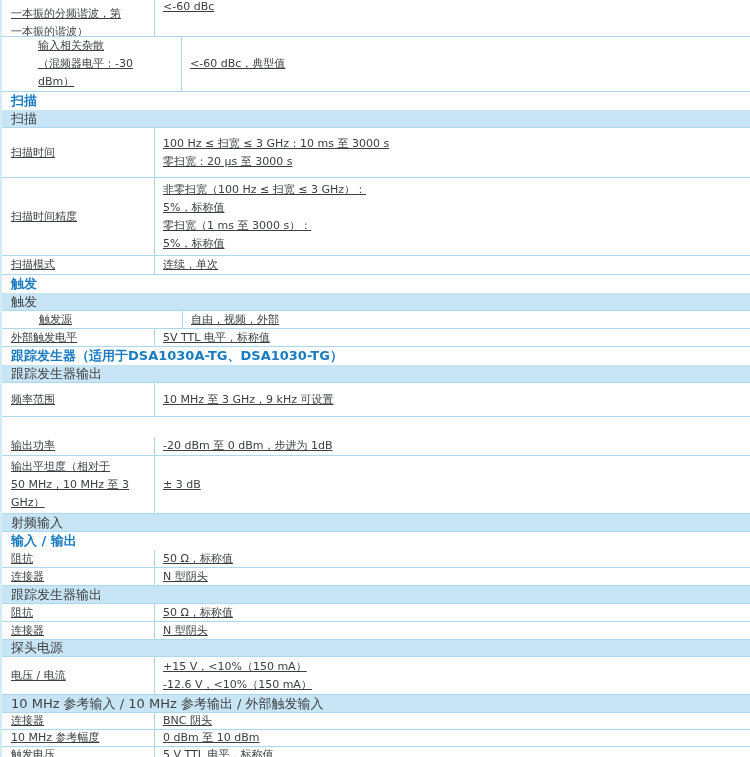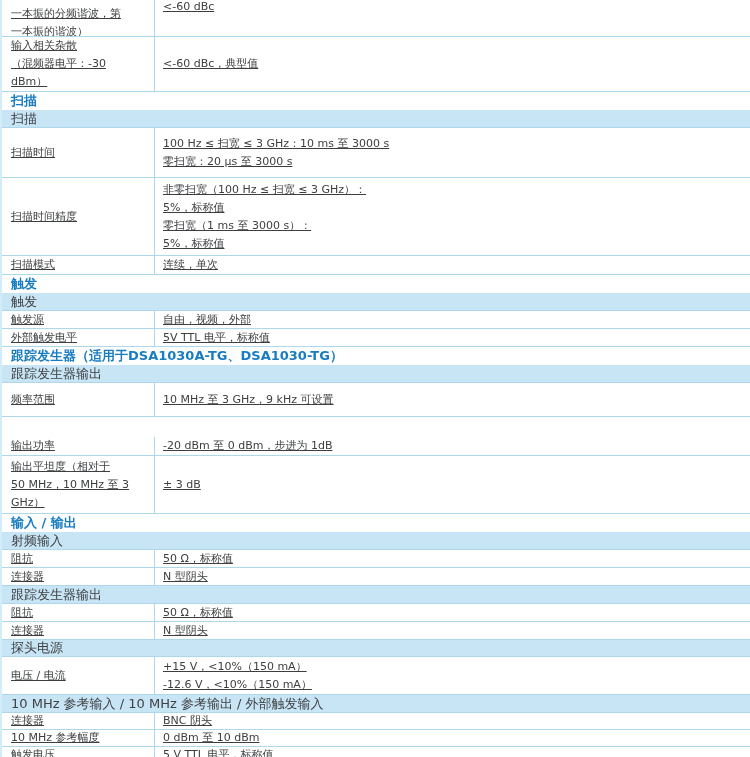--- a/index.html
+++ b/index.html
@@ -49,21 +49,21 @@
 <div class="spec-table">
     <div class="row data cut" style="height: 37px;">
     <div class="param-cell">
       <div class="cell-text">一本振的分频谐波，第
 一本振的谐波）</div>
     </div>
     <div class="value-cell">
       <div class="cell-text">&lt;-60 dBc</div>
     </div>
   </div>
-    <div class="row data" style="height: 55px;">
+    <div class="row data" style="height: 55px; padding-left: 27px;">
     <div class="param-cell">
       <div class="cell-text">输入相关杂散
 （混频器电平：-30
 dBm）</div>
     </div>
     <div class="value-cell">
       <div class="cell-text">&lt;-60 dBc，典型值</div>
     </div>
   </div>
     <div class="row section" style="height: 18px;">
@@ -99,21 +99,21 @@
     <div class="value-cell">
       <div class="cell-text">连续，单次</div>
     </div>
   </div>
     <div class="row section" style="height: 18px;">
     <div class="section-label">触发</div>
   </div>
     <div class="row subheader" style="height: 18px;">
     <div class="subheader-label">触发</div>
   </div>
-    <div class="row data" style="height: 18px;">
+    <div class="row data" style="height: 18px; padding-left: 28px;">
     <div class="param-cell">
       <div class="cell-text">触发源</div>
     </div>
     <div class="value-cell">
       <div class="cell-text">自由，视频，外部</div>
     </div>
   </div>
     <div class="row data" style="height: 18px; justify-content: center;">
     <div class="param-cell">
       <div class="cell-text">外部触发电平</div>
@@ -147,25 +147,25 @@
     <div class="row data" style="height: 58px;">
     <div class="param-cell">
       <div class="cell-text">输出平坦度（相对于
 50 MHz，10 MHz 至 3
 GHz）</div>
     </div>
     <div class="value-cell">
       <div class="cell-text">± 3 dB</div>
     </div>
   </div>
+    <div class="row subheader" style="height: 18px;">
+    <div class="subheader-label">射频输入</div>
+  </div>
     <div class="row section" style="height: 18px;">
     <div class="section-label">输入 / 输出</div>
-  </div>
-    <div class="row subheader" style="height: 18px;">
-    <div class="subheader-label">射频输入</div>
   </div>
     <div class="row data" style="height: 18px;">
     <div class="param-cell">
       <div class="cell-text">阻抗</div>
     </div>
     <div class="value-cell">
       <div class="cell-text">50 Ω，标称值</div>
     </div>
   </div>
     <div class="row data" style="height: 18px;">

